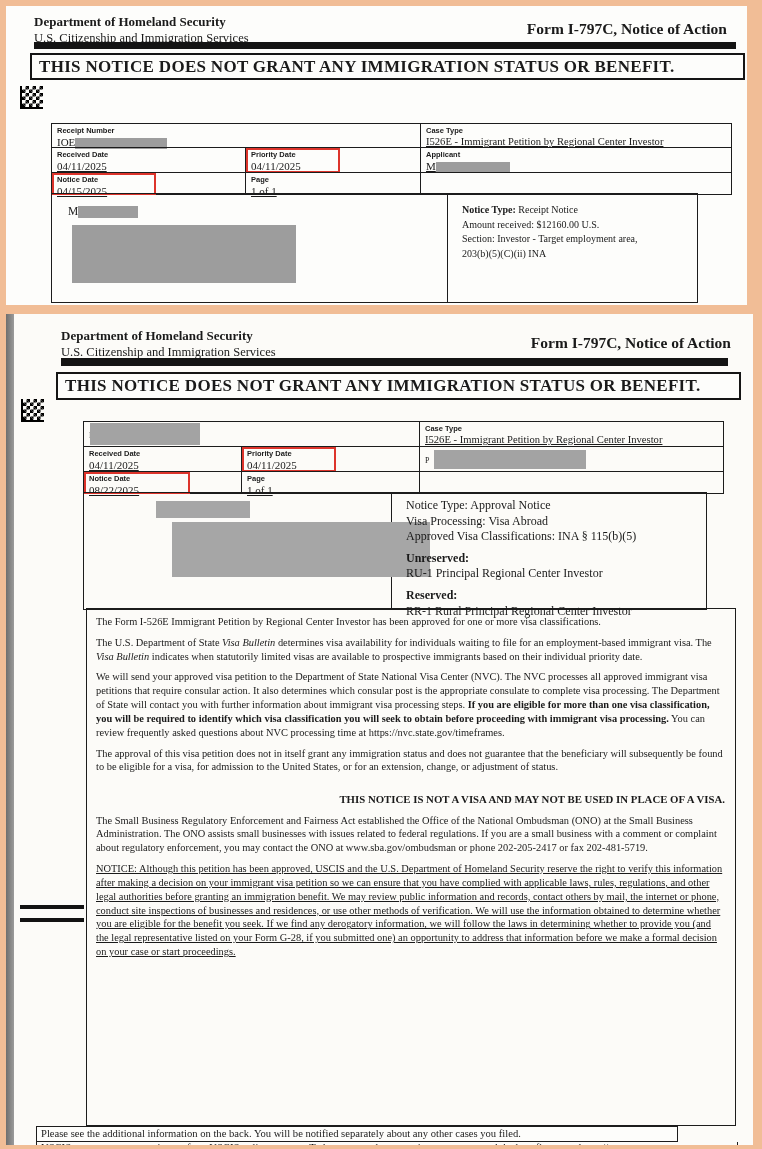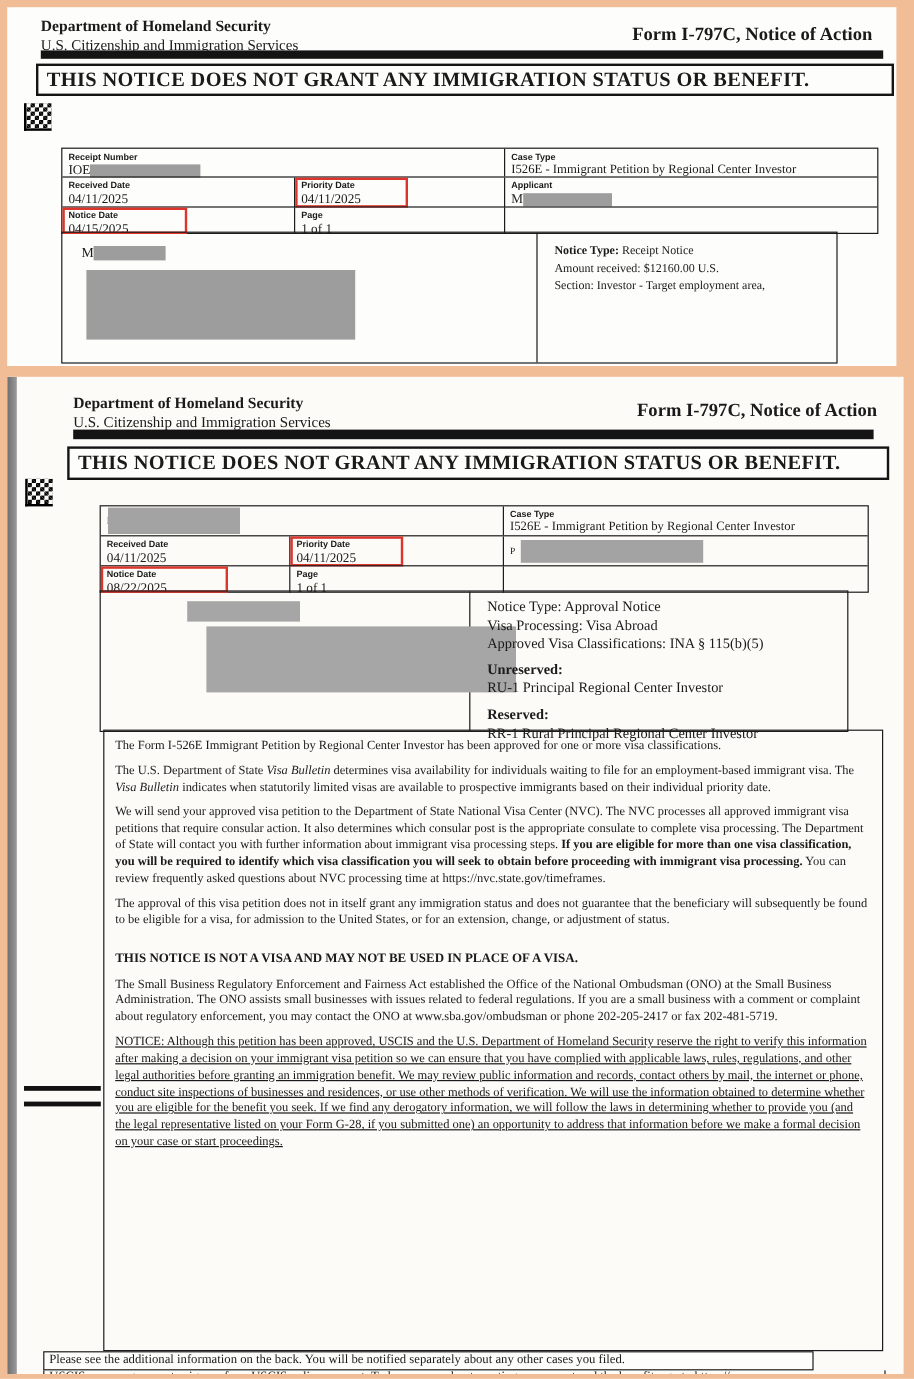--- a/index.html
+++ b/index.html
@@ -24,33 +24,33 @@
       linear-gradient(45deg,#000 25%,transparent 25%,transparent 75%,#000 75%);
     background-size:7px 7px;background-position:0 0,3.5px 3.5px;}
   
   .tbl{border:1.5px solid #1c1c1c;background:transparent;}
   .trow{position:absolute;left:0;right:0;border-top:1.5px solid #1c1c1c;}
   .trow.first{border-top:none;}
   .cell{position:absolute;top:0;bottom:0;padding:2px 0 0 5px;box-sizing:border-box;}
   .cell.vb{border-left:1.5px solid #1c1c1c;}
   .flabel{font-family:"Liberation Sans", sans-serif;font-size:7.5px;font-weight:bold;
           line-height:1.2;margin-bottom:1px;}
-  .fvalue{font-size:11px;line-height:1.1;}
+  .fvalue{font-size:11px;line-height:1.1;text-decoration:underline;}
   .redact{background:#9d9d9d;display:inline-block;vertical-align:middle;}
   .hl{position:absolute;border:2px solid #dd342b;box-sizing:border-box;top:0;bottom:0;left:0;}
   
   .addr-box{border:1.5px solid #1c1c1c;}
   .vdiv{position:absolute;top:0;bottom:0;border-left:1.5px solid #1c1c1c;}
   .nline{font-size:12px;line-height:1.3;}
   .nline.gap{margin-top:6px;}
   .doc1-notice .nline{font-size:10px;line-height:1.45;}
   
   .body-box{border:1.8px solid #1c1c1c;box-sizing:border-box;padding:6px 10px 0 9px;}
   .bp{margin:0 0 7px 0;font-size:10.4px;line-height:1.33;text-align:left;}
-  .bp.center{text-align:left;font-weight:bold;font-size:10.8px;margin-top:18px;}
+  .bp.center{text-align:right;font-weight:bold;font-size:10.8px;margin-top:18px;}
   .bp.gap{margin-top:3px;text-decoration:underline;}
   .footer-box{border:1.5px solid #1c1c1c;box-sizing:border-box;font-size:10.6px;
               line-height:14px;padding-left:4px;background:#fdfdfb;}
   .cutoff{overflow:hidden;font-size:10.6px;line-height:11px;padding-left:4px;
           border-left:1.5px solid #1c1c1c;border-right:1.5px solid #1c1c1c;box-sizing:border-box;}
   .gray-strip{background:linear-gradient(to right,#6e6e6e,#9b9b9b);}
   .dash{background:#121212;height:3.5px;}
   .tinyfrag{font-size:8px;line-height:1;}
 </style>
 </head>
@@ -109,20 +109,21 @@
   <div class="abs addr-box" style="left:45px;top:187px;width:645px;height:108px;">
     <div class="vdiv" style="left:395px;"></div>
     <div class="abs" style="left:16px;top:11px;font-size:11.5px;">
       <span>M</span><span class="redact" style="width:60px;height:12px;"></span>
     </div>
     <div class="abs redact" style="left:20px;top:31px;width:224px;height:58px;"></div>
     <div class="abs doc1-notice" style="left:410px;top:9px;right:6px;">
         <div class="nline"><span class="b">Notice Type:</span> Receipt Notice</div>
         <div class="nline">Amount received: $12160.00 U.S.</div>
         <div class="nline">Section: Investor - Target employment area,</div>
+        <div class="nline">203(b)(5)(C)(ii) INA</div>
       </div>
   </div>
 </div>
 
 <div class="abs doc" style="left:6px;top:314px;width:747px;height:831px;background:#fcfbf8;">
   <div class="abs gray-strip" style="left:0;top:0;width:8px;height:100%;"></div>
   <div class="abs" style="left:55px;top:15px;">
     <div class="agency1">Department of Homeland Security</div>
     <div class="agency2">U.S. Citizenship and Immigration Services</div>
   </div>

